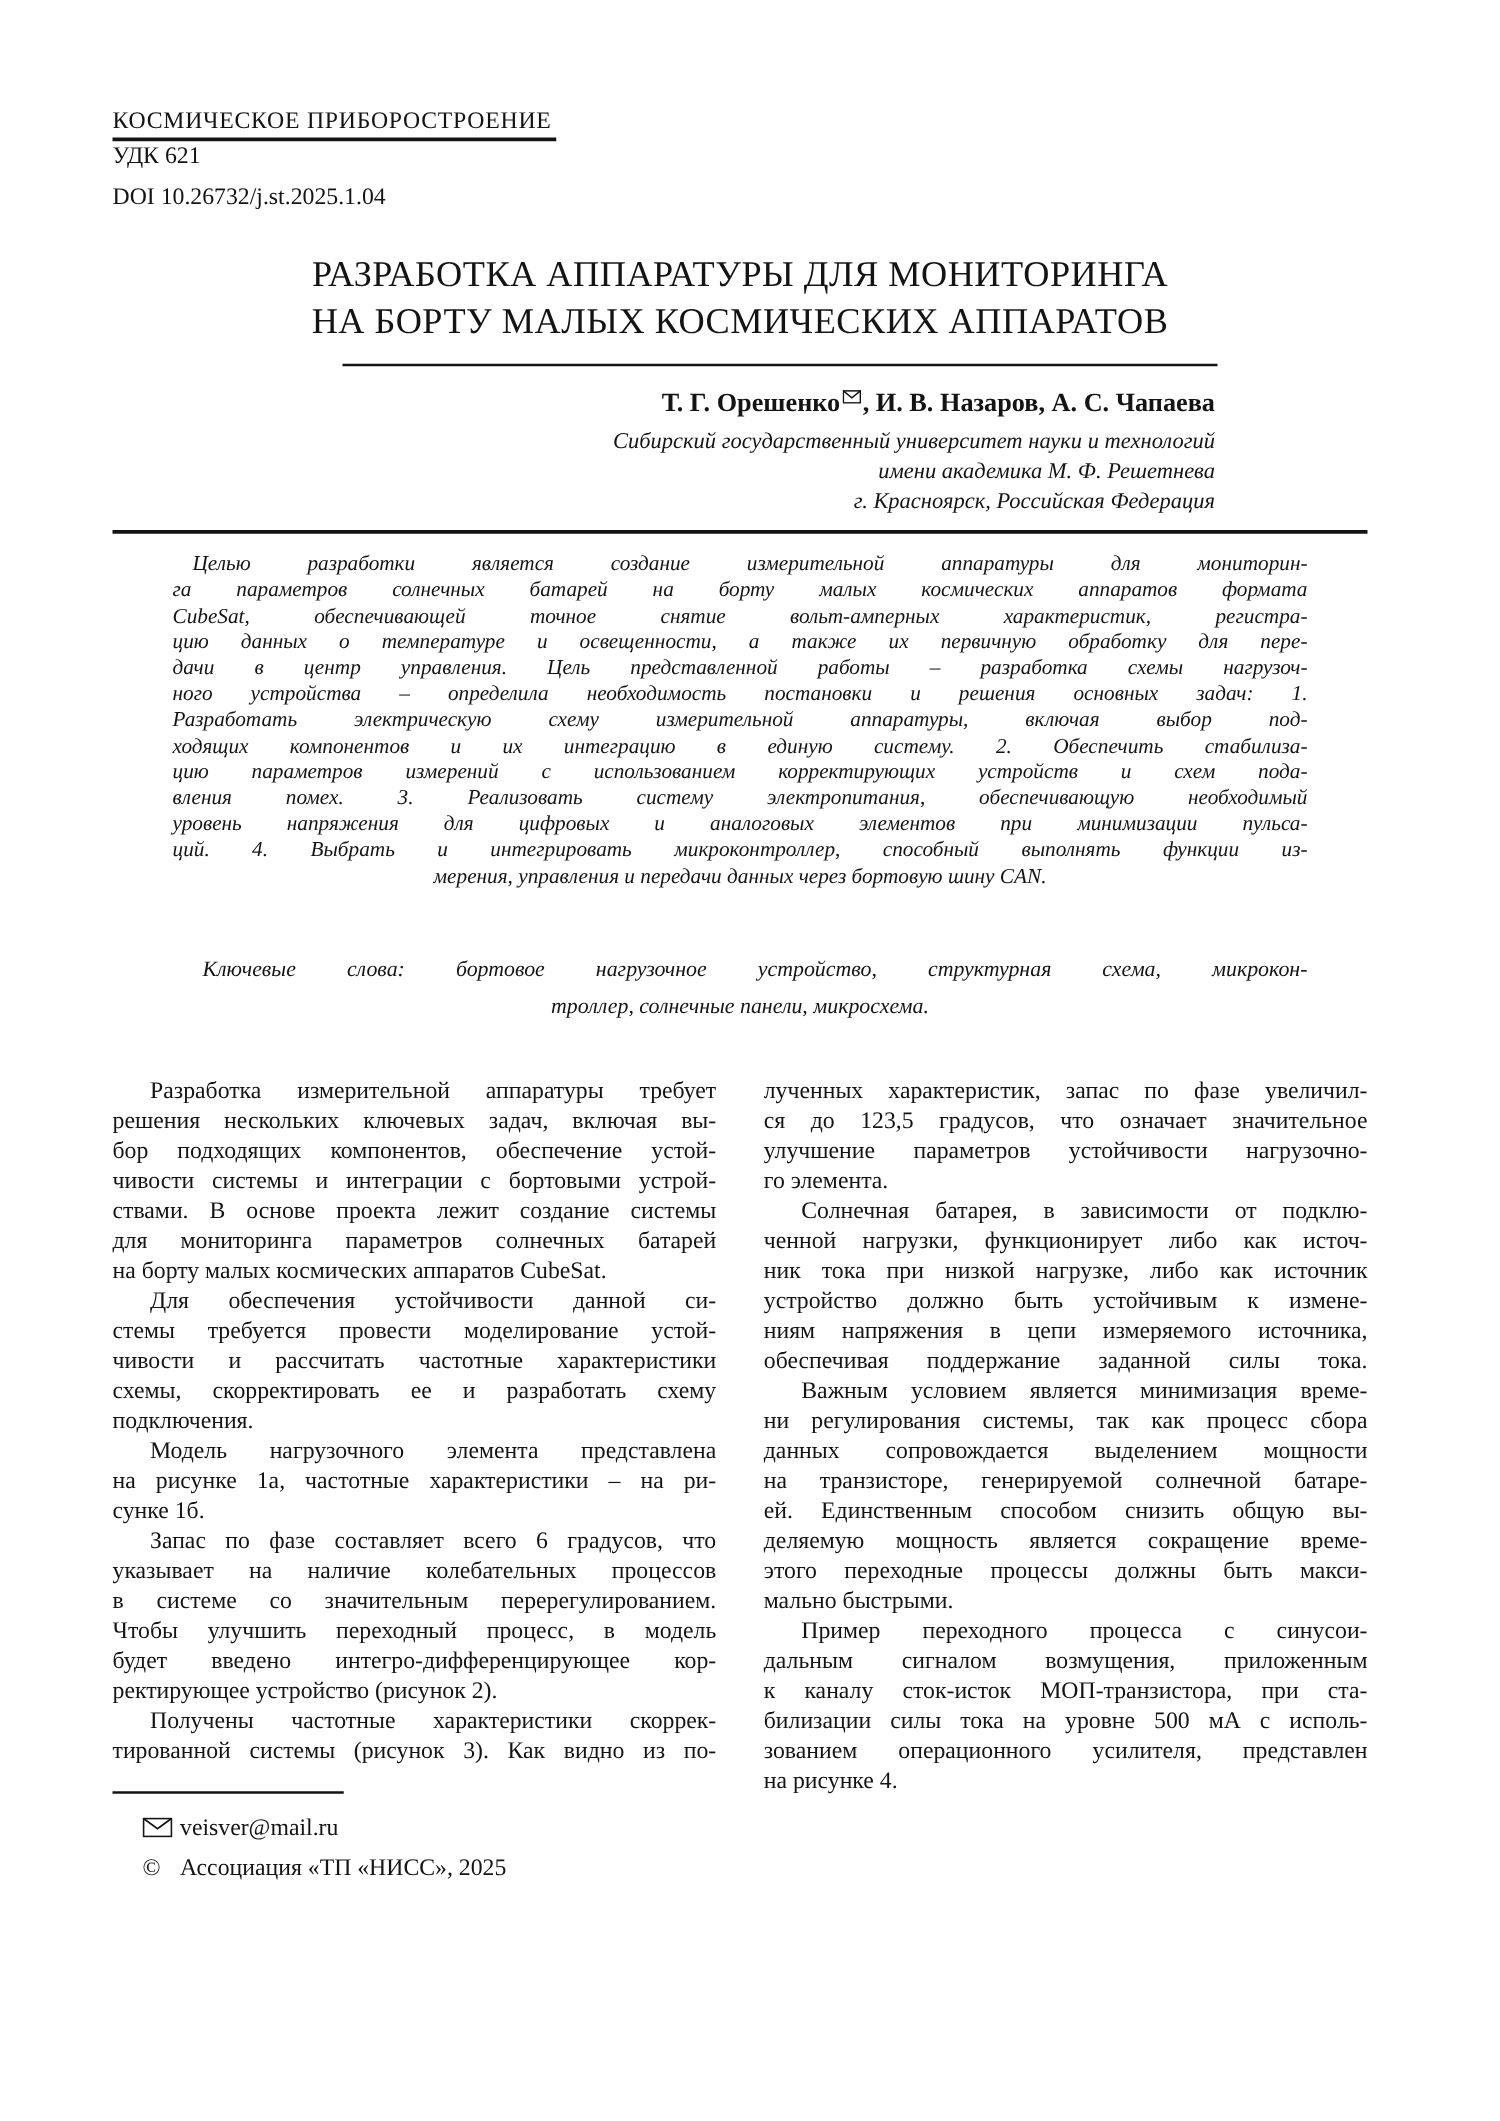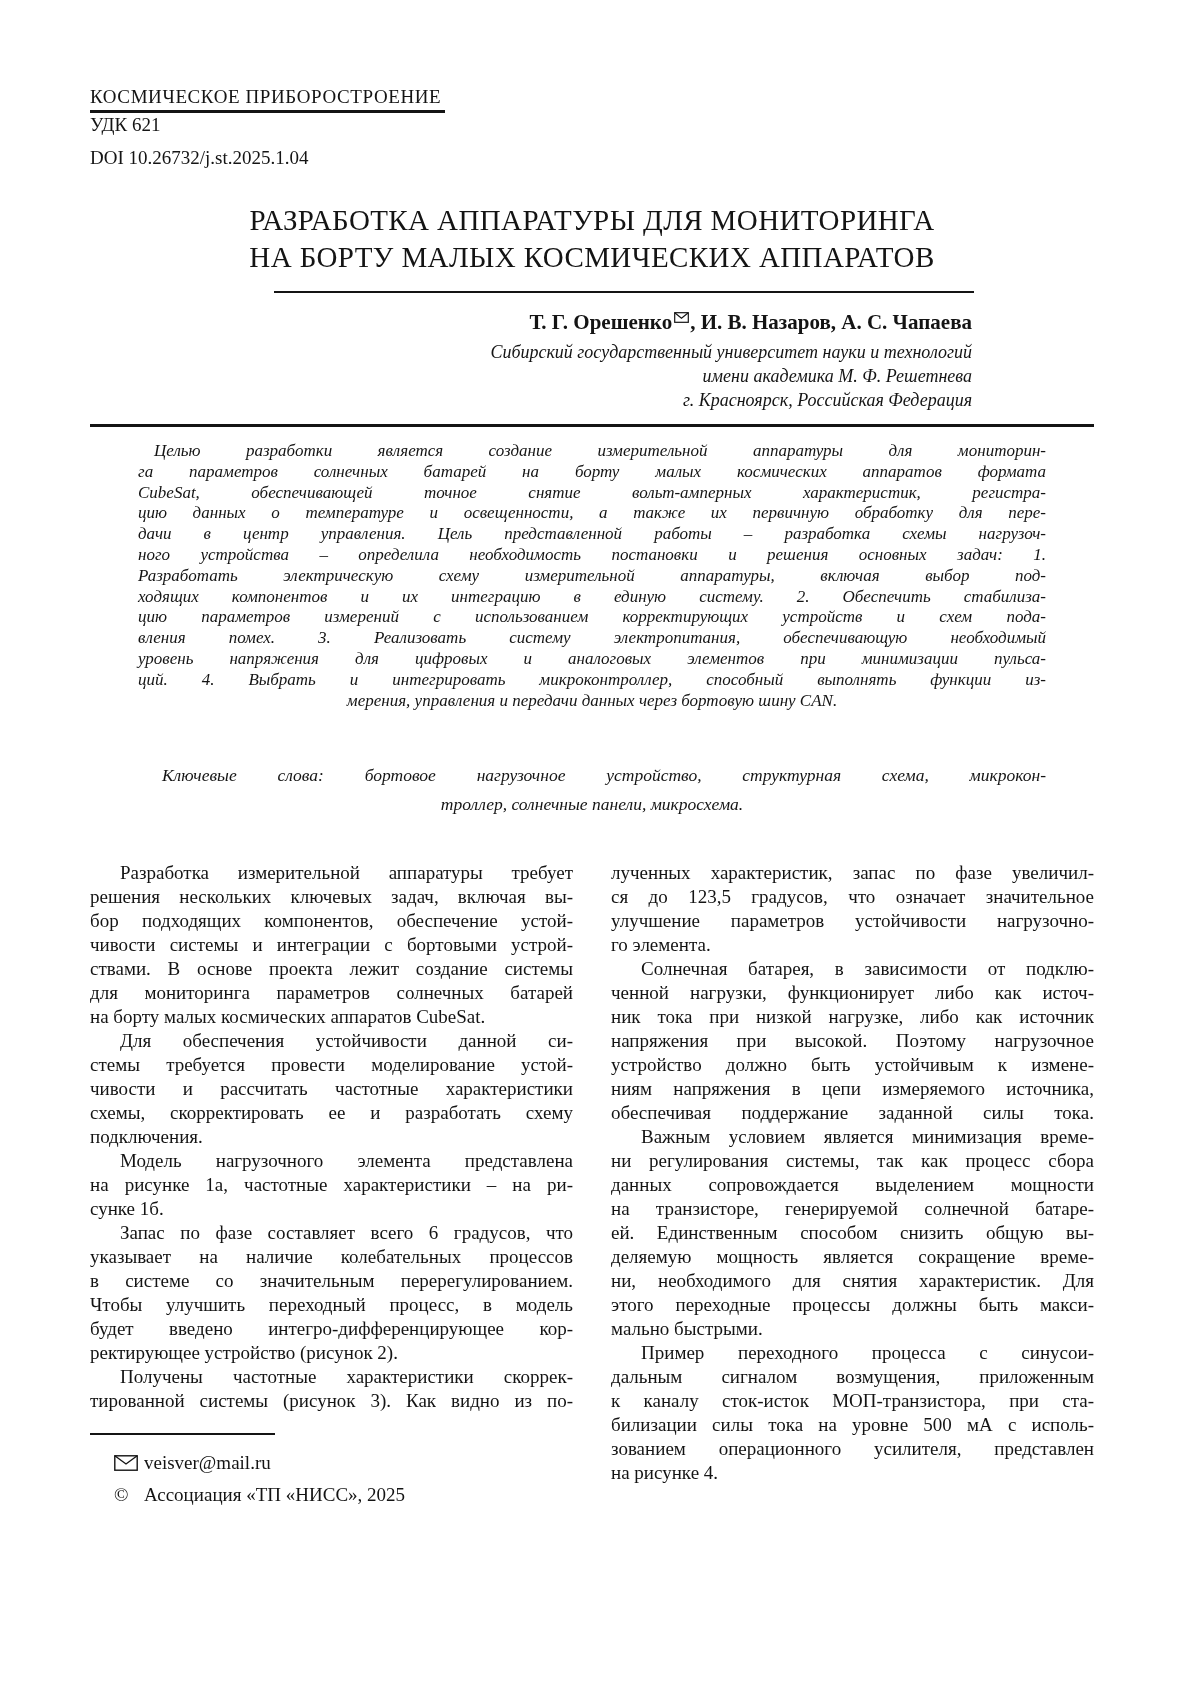--- a/index.html
+++ b/index.html
@@ -152,31 +152,29 @@
 
     <div class="col">
       <div>
           <div class="line">лученных характеристик, запас по фазе увеличил-</div>
           <div class="line">ся до 123,5 градусов, что означает значительное</div>
           <div class="line">улучшение параметров устойчивости нагрузочно-</div>
           <div class="line end">го элемента.</div>
           <div class="line ind">Солнечная батарея, в зависимости от подклю-</div>
           <div class="line">ченной нагрузки, функционирует либо как источ-</div>
           <div class="line">ник тока при низкой нагрузке, либо как источник</div>
-          <div class="line">напряжения при высокой. Поэтому нагрузочное</div>
           <div class="line">устройство должно быть устойчивым к измене-</div>
           <div class="line">ниям напряжения в цепи измеряемого источника,</div>
           <div class="line">обеспечивая поддержание заданной силы тока.</div>
           <div class="line ind">Важным условием является минимизация време-</div>
           <div class="line">ни регулирования системы, так как процесс сбора</div>
           <div class="line">данных сопровождается выделением мощности</div>
           <div class="line">на транзисторе, генерируемой солнечной батаре-</div>
           <div class="line">ей. Единственным способом снизить общую вы-</div>
           <div class="line">деляемую мощность является сокращение време-</div>
-          <div class="line">ни, необходимого для снятия характеристик. Для</div>
           <div class="line">этого переходные процессы должны быть макси-</div>
           <div class="line end">мально быстрыми.</div>
           <div class="line ind">Пример переходного процесса с синусои-</div>
           <div class="line">дальным сигналом возмущения, приложенным</div>
           <div class="line">к каналу сток-исток МОП-транзистора, при ста-</div>
           <div class="line">билизации силы тока на уровне 500 мА с исполь-</div>
           <div class="line">зованием операционного усилителя, представлен</div>
           <div class="line end">на рисунке 4.</div>
         </div>
     </div>

